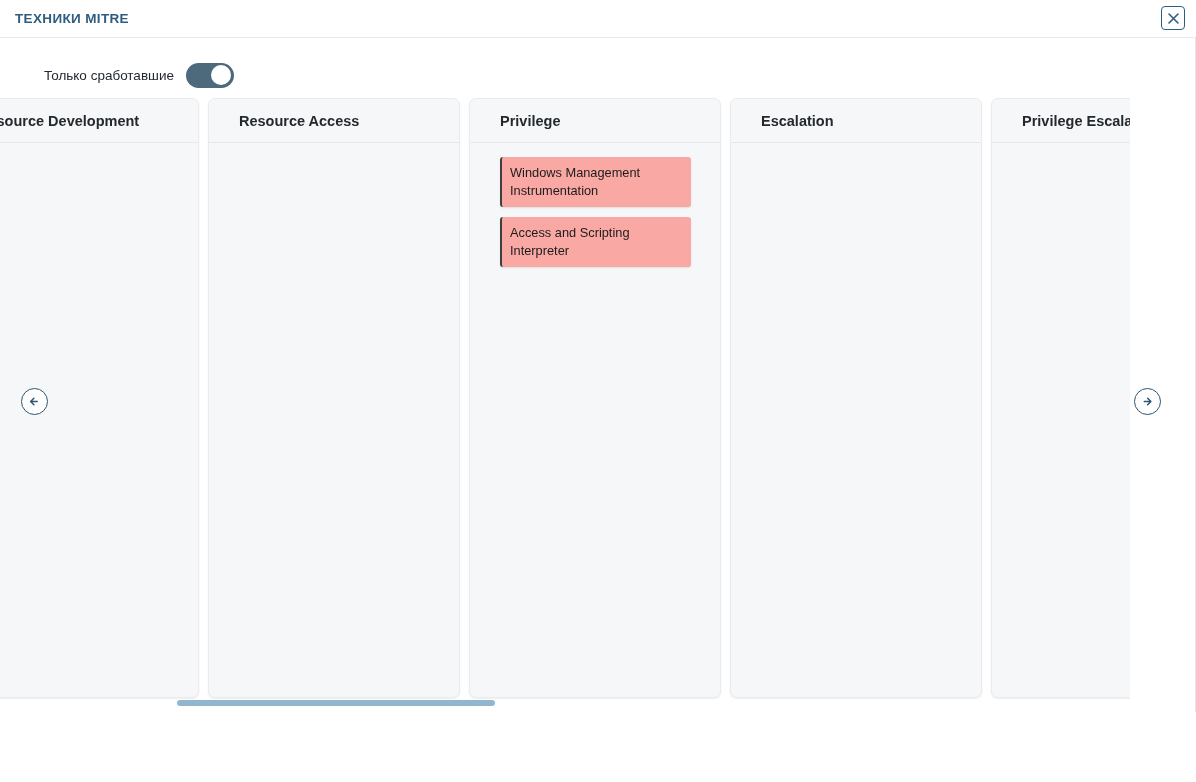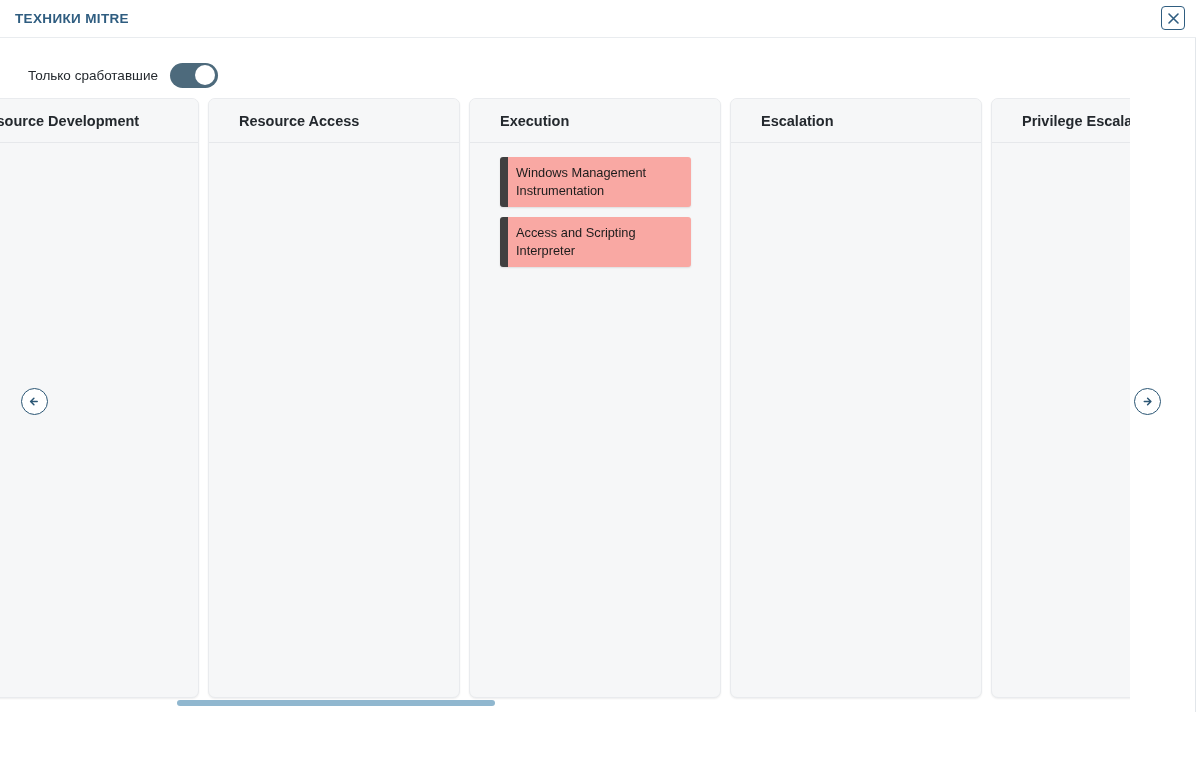--- a/index.html
+++ b/index.html
@@ -61,21 +61,21 @@
   #close-button svg { display: block; }
 
   
   #filter-row {
     position: absolute;
     left: 0;
     top: 60px;
     height: 30px;
     display: flex;
     align-items: center;
-    padding-left: 28px;
+    padding-left: 44px;
   }
 
   #filter-label {
     font-size: 13.5px;
     color: #24292e;
     white-space: nowrap;
   }
 
   #filter-toggle {
     position: relative;
@@ -158,21 +158,21 @@
 
   .technique-card {
     background: #f9a8a3;
     border-radius: 3px;
     padding: 7px 9px 8px 8px;
     font-size: 12.8px;
     line-height: 17.5px;
     color: #1c1c1c;
     cursor: pointer;
     box-shadow: 0 1px 2px rgba(0,0,0,0.10);
-    border-left: 8px solid #404040;
+    border-left: 2px solid #404040;
   }
 
   
   .nav-arrow {
     position: absolute;
     top: 388px;
     width: 27px;
     height: 27px;
     border-radius: 50%;
     border: 1.6px solid #2b5674;
@@ -248,21 +248,21 @@
           <div class="tactic-body"></div>
         </div>
         <div class="tactic-column">
           <div class="tactic-header">
             <div class="tactic-header-title">Resource Access</div>
           </div>
           <div class="tactic-body"></div>
         </div>
         <div class="tactic-column">
           <div class="tactic-header">
-            <div class="tactic-header-title">Execution</div>
+            <div class="tactic-header-title">Privilege</div>
           </div>
           <div class="tactic-body">
             <div class="technique-card">Windows Management Instrumentation</div>
             <div class="technique-card">Access and Scripting Interpreter</div>
           </div>
         </div>
         <div class="tactic-column">
           <div class="tactic-header">
             <div class="tactic-header-title">Escalation</div>
           </div>

